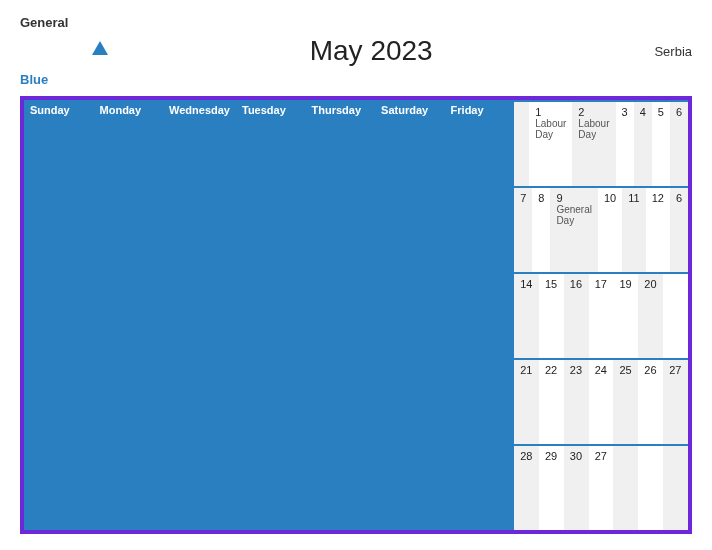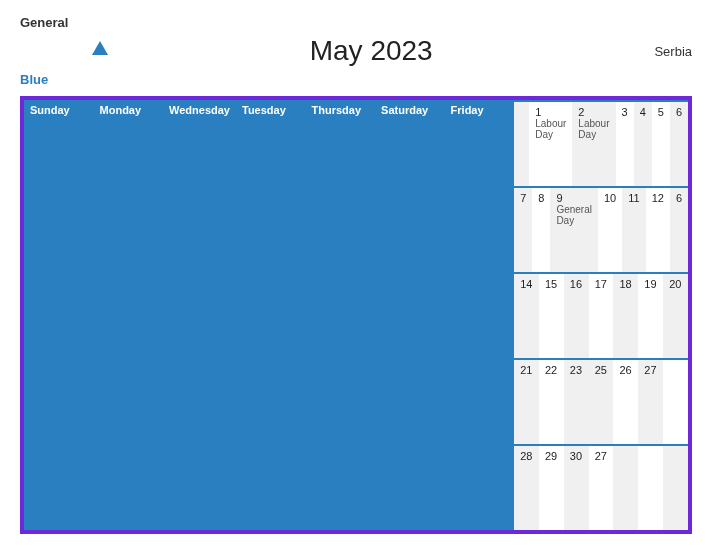--- a/index.html
+++ b/index.html
@@ -232,40 +232,40 @@
           </div>
         <div class="day-cell white">
             <span class="day-number">15</span>
           </div>
         <div class="day-cell gray">
             <span class="day-number">16</span>
           </div>
         <div class="day-cell white">
             <span class="day-number">17</span>
           </div>
-        <div class="day-cell gray">
-            <span class="day-number">18</span>
-          </div>
         <div class="day-cell white">
             <span class="day-number">19</span>
           </div>
         <div class="day-cell gray">
             <span class="day-number">20</span>
           </div>
       </div>
 
       <div class="week-row">
         <div class="day-cell gray">
             <span class="day-number">21</span>
           </div>
         <div class="day-cell white">
             <span class="day-number">22</span>
           </div>
         <div class="day-cell gray">
             <span class="day-number">23</span>
+          </div>
+        <div class="day-cell white">
+            <span class="day-number">24</span>
           </div>
         <div class="day-cell gray">
             <span class="day-number">25</span>
           </div>
         <div class="day-cell white">
             <span class="day-number">26</span>
           </div>
         <div class="day-cell gray">
             <span class="day-number">27</span>
           </div>

